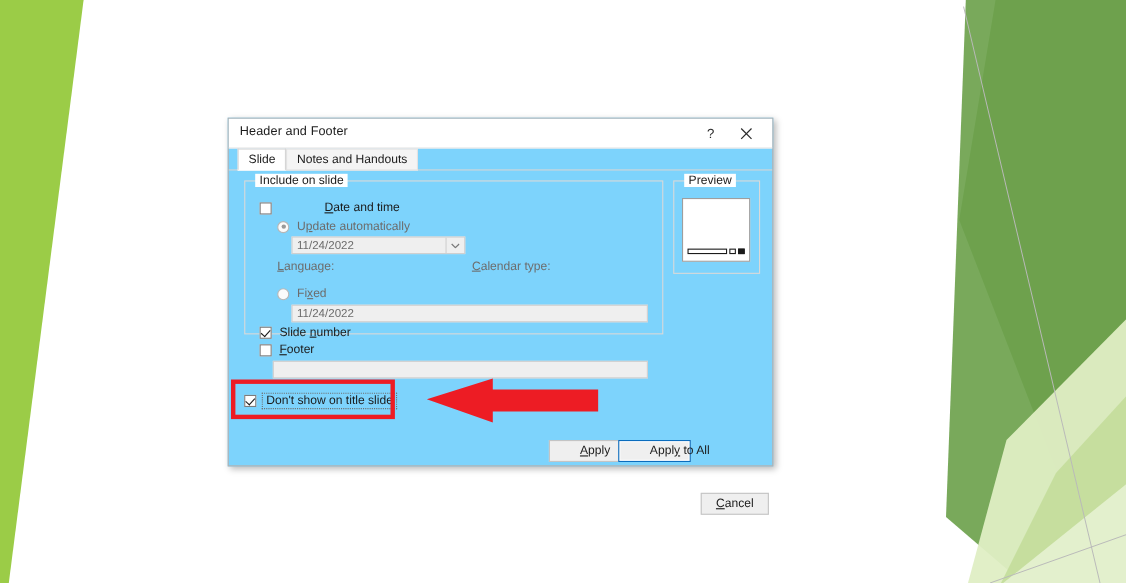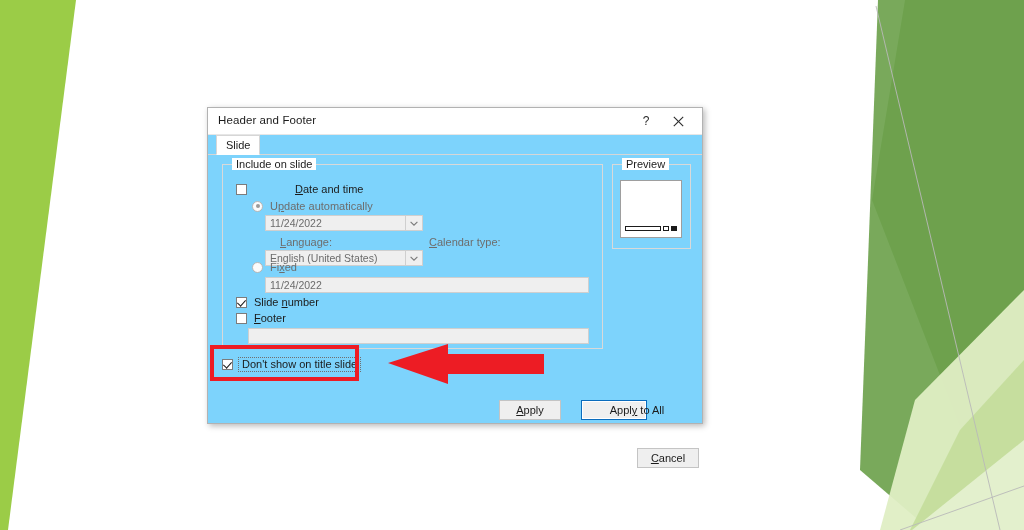--- a/index.html
+++ b/index.html
@@ -87,21 +87,21 @@
     box-sizing: border-box;
   }
   .group-label {
     position: absolute;
     top: -7px; left: 9px;
     background: #ffffff;
     padding: 0 4px;
     font-size: 11px;
     color: #1b1b1b;
   }
-  #grp-include { left: 14px; top: 56px; width: 381px; height: 185px; }
+  #grp-include { left: 14px; top: 56px; width: 381px; height: 140px; }
   #grp-preview { left: 404px; top: 56px; width: 79px; height: 85px; }
 
   
   .row { position: absolute; display: flex; align-items: center; }
 
   .cbx {
     width: 11px; height: 11px;
     border: 1px solid #7c7c7c;
     background: #ffffff;
     box-sizing: border-box;
@@ -214,22 +214,22 @@
     display: flex; align-items: center; justify-content: center;
     font-size: 11px; color: #1b1b1b;
     cursor: default;
     white-space: nowrap;
   }
   .btn .u { text-decoration: underline; }
   .btn.default {
     border: 1px solid #0a6cbd;
     box-shadow: inset 0 0 0 1px #ffffff;
   }
-  #btn-apply    { left: 291px; top: 292px; width: 62px; }
-  #btn-applyall { left: 373px; top: 292px; width: 66px; padding-left: 46px; }
+  #btn-apply    { left: 291px; top: 292px; width: 84px; }
+  #btn-applyall { left: 354px; top: 292px; width: 66px; padding-left: 46px; }
   #btn-cancel   { left: 429px; top: 292px; width: 62px; margin-top: 48px; }
 
   
   #annot-rect {
     position: absolute;
     left: 210px; top: 345px;
     width: 149px; height: 36px;
     border: 4px solid #ed1c24;
     box-sizing: border-box;
     z-index: 40;
@@ -270,20 +270,23 @@
           <line x1="0.8" y1="0.8" x2="10.2" y2="10.2" stroke="#2b2b2b" stroke-width="1.1"></line>
           <line x1="10.2" y1="0.8" x2="0.8" y2="10.2" stroke="#2b2b2b" stroke-width="1.1"></line>
         </svg>
       </div>
     </div>
 
     <div class="tabstrip">
       <div class="tab active">
         <span>Slide</span>
       </div>
+      <div class="tab inactive">
+        <span>Notes and Handouts</span>
+      </div>
     </div>
 
     <div class="group" id="grp-include">
       <div class="group-label">Include on slide</div>
     </div>
 
     <div class="row" style="left:28px; top:75px;gap:41px;">
       <span class="cbx"></span>
       <span class="cbx-label"><span class="u">D</span>ate and time</span>
     </div>
@@ -295,29 +298,21 @@
 
     <div class="combo" style="left:57px; top:107px; width:158px;">
       <span>11/24/2022</span>
       <span class="arrow">
         <svg width="8" height="5" viewBox="0 0 8 5">
             <path d="M0.6 0.8 L4 4.2 L7.4 0.8" stroke="#7a7a7a" stroke-width="1.1" fill="none"></path>
           </svg>
       </span>
     </div>
 
-    <div class="field-label" style="left:72px; top:128px;text-align:right;"><span class="u">L</span>anguage:</div>
-    <div class="combo" style="left:57px; top:142px; width:158px;">
-      <span>English (United States)</span>
-      <span class="arrow">
-        <svg width="8" height="5" viewBox="0 0 8 5">
-            <path d="M0.6 0.8 L4 4.2 L7.4 0.8" stroke="#7a7a7a" stroke-width="1.1" fill="none"></path>
-          </svg>
-      </span>
-    </div>
+    <div class="field-label" style="left:44px; top:128px;text-align:right;"><span class="u">L</span>anguage:</div>
 
     <div class="field-label" style="left:221px; top:128px;"><span class="u">C</span>alendar type:</div>
 
     <div class="row" style="left:44px; top:153px; margin-top:0;">
       <span class="radio"></span>
       <span class="radio-label">Fi<span class="u">x</span>ed</span>
     </div>
 
     <div class="textbox" style="left:57px; top:169px; width:324px;">
       <span>11/24/2022</span>

